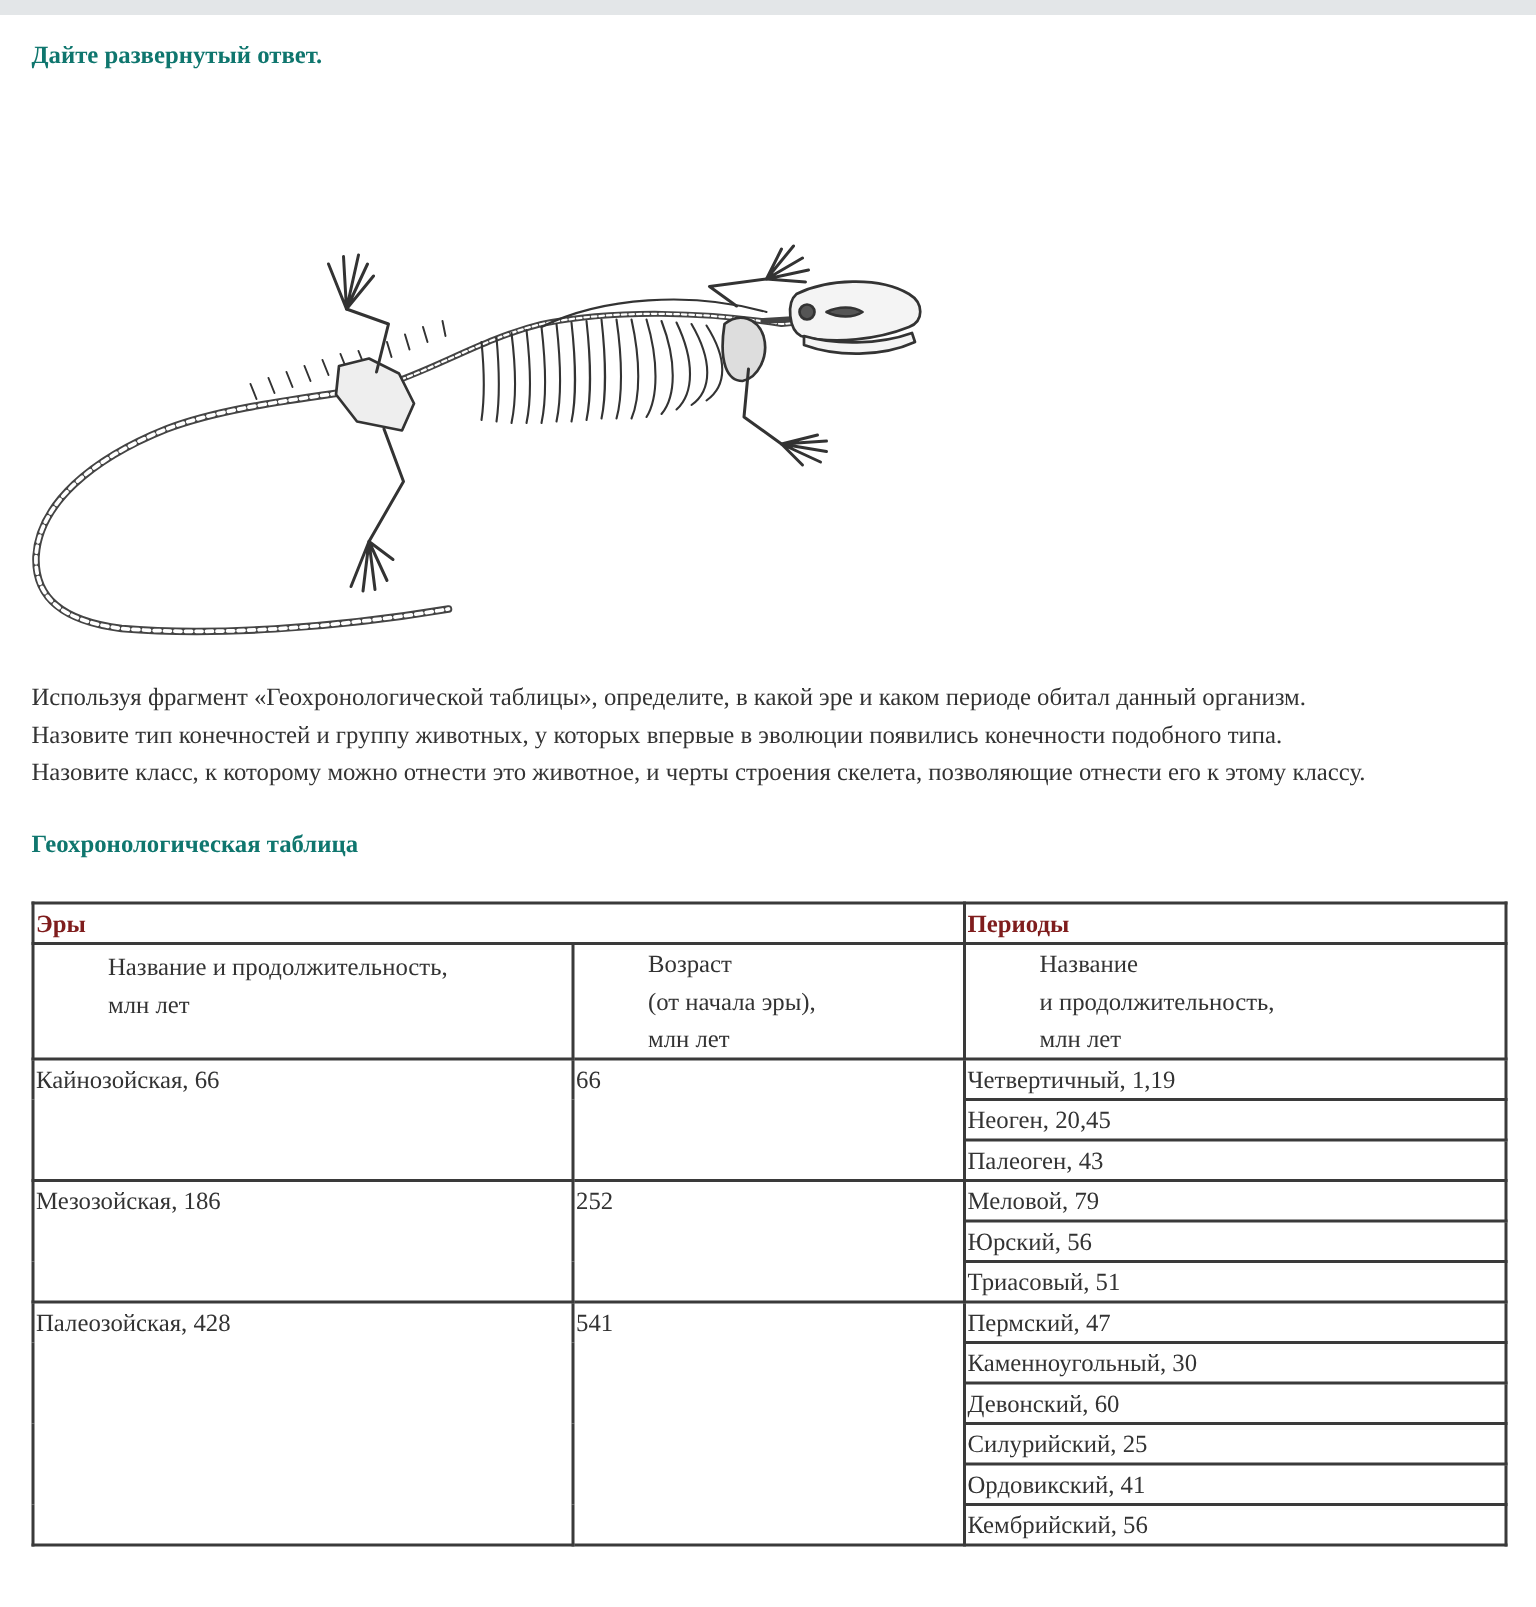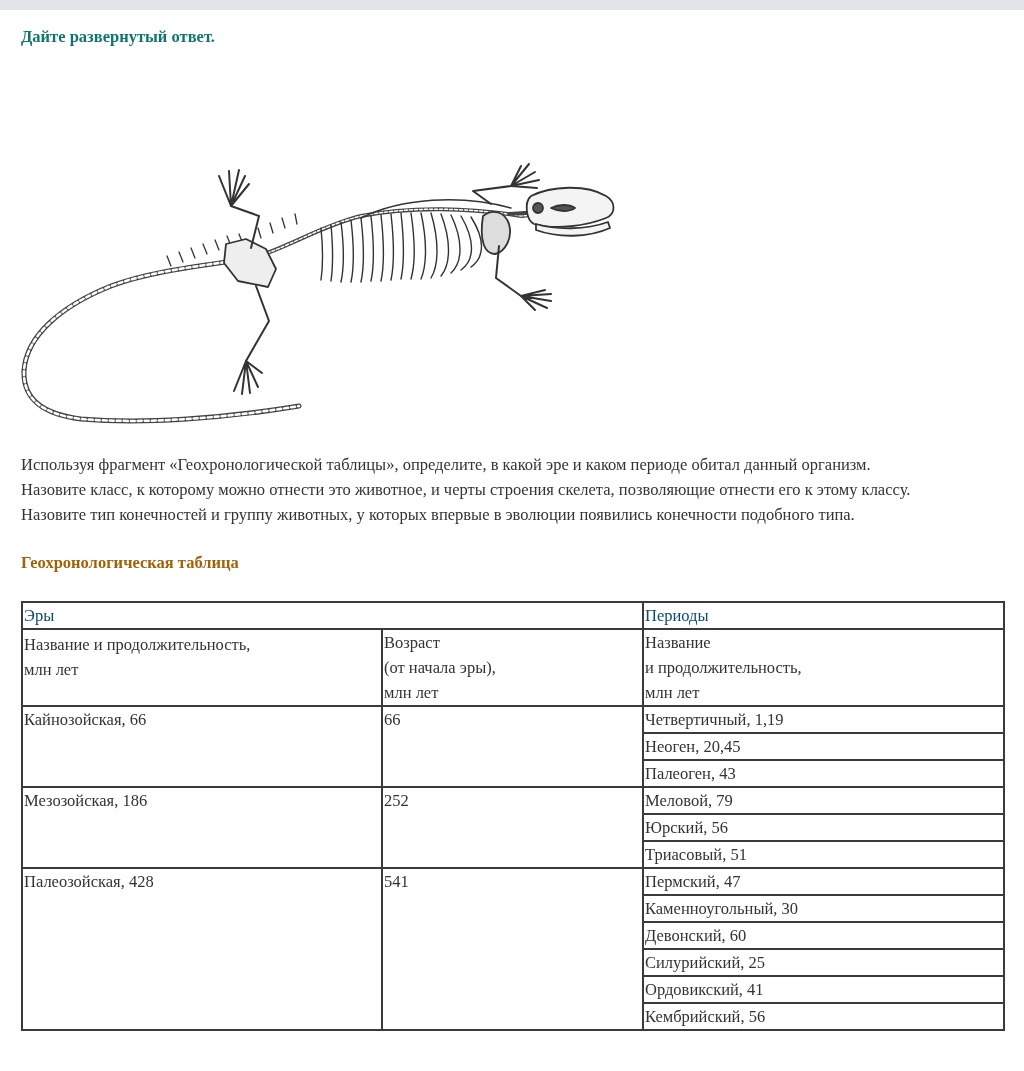--- a/index.html
+++ b/index.html
@@ -5,28 +5,28 @@
   html, body { margin: 0; padding: 0; background: #ffffff; }
   body { width: 1024px; height: 1071px; position: relative; overflow: hidden;
          font-family: "Liberation Serif", "DejaVu Serif", serif; color: #333333; }
   .topbar { position: absolute; left: 0; top: 0; width: 1024px; height: 10px; background: #e3e6e8; }
   .content { position: absolute; left: 21px; top: 24px; width: 990px; }
   .task-label { font-weight: bold; font-size: 16.5px; line-height: 26px; margin: 0; color: #0f766e; }
   .intro { font-size: 16.5px; line-height: 25px; margin: 16px 0 0 0; }
   .figure { position: absolute; left: 0; top: 112px; width: 620px; height: 300px; }
   .question { position: absolute; left: 0; top: 428px; font-size: 16.5px; line-height: 25px; width: 1000px; }
   .question p { margin: 0; white-space: nowrap; }
-  .table-title { position: absolute; left: 0; top: 527px; font-weight: bold; font-size: 16.5px; line-height: 24px; color: #a16207; }
+  .table-title { position: absolute; left: 0; top: 527px; font-weight: bold; font-size: 16.5px; line-height: 24px; color: #0f766e; }
   table.geo { position: absolute; left: 0; top: 577px; border-collapse: collapse; font-size: 16.5px; }
   table.geo td { border: 2px solid #3a3a3a; padding: 0 1px; vertical-align: top; line-height: 25px; }
   .c1 { width: 356px; }
   .c2 { width: 257px; }
   .c3 { width: 357px; }
-  .bold { font-weight: normal; color: #0c4a6e; }
-  .multiline span { display: block; }
+  .bold { font-weight: bold; color: #7f1d1d; }
+  .multiline span { display: block; padding-left: 48px; }
 </style>
 </head>
 <body>
 
 <div class="topbar"></div>
 
 <div class="content">
   <p class="task-label">Дайте развернутый ответ.</p>
 
   <div class="figure">
@@ -92,22 +92,22 @@
         <path d="M510,60 c20,-10 55,-12 75,0 c10,6 10,18 0,22 c-20,8 -50,12 -72,6 c-8,-4 -10,-22 -3,-28 z" fill="#f4f4f4"></path>
         <path d="M515,88 c20,6 50,6 72,-2 l2,6 c-22,10 -52,10 -74,2 z" fill="#f4f4f4"></path>
         <path d="M530,72 c8,-4 18,-4 24,0 c-6,4 -16,4 -24,0 z" fill="#555"></path>
         <circle cx="517" cy="72" r="5" fill="#555"></circle>
       </g>
     </svg>
   </div>
 
   <div class="question">
     <p>Используя фрагмент «Геохронологической таблицы», определите, в какой эре и каком периоде обитал данный организм.</p>
+    <p>Назовите тип конечностей и группу животных, у которых впервые в эволюции появились конечности подобного типа.</p>
     <p>Назовите класс, к которому можно отнести это животное, и черты строения скелета, позволяющие отнести его к этому классу.</p>
-    <p>Назовите тип конечностей и группу животных, у которых впервые в эволюции появились конечности подобного типа.</p>
   </div>
 
   <div class="table-title">Геохронологическая таблица</div>
 
   <table class="geo">
     <tbody id="geo-body">
       <tr>
         <td colspan="2" class="bold">Эры</td>
         <td class="bold">Периоды</td>
       </tr>

